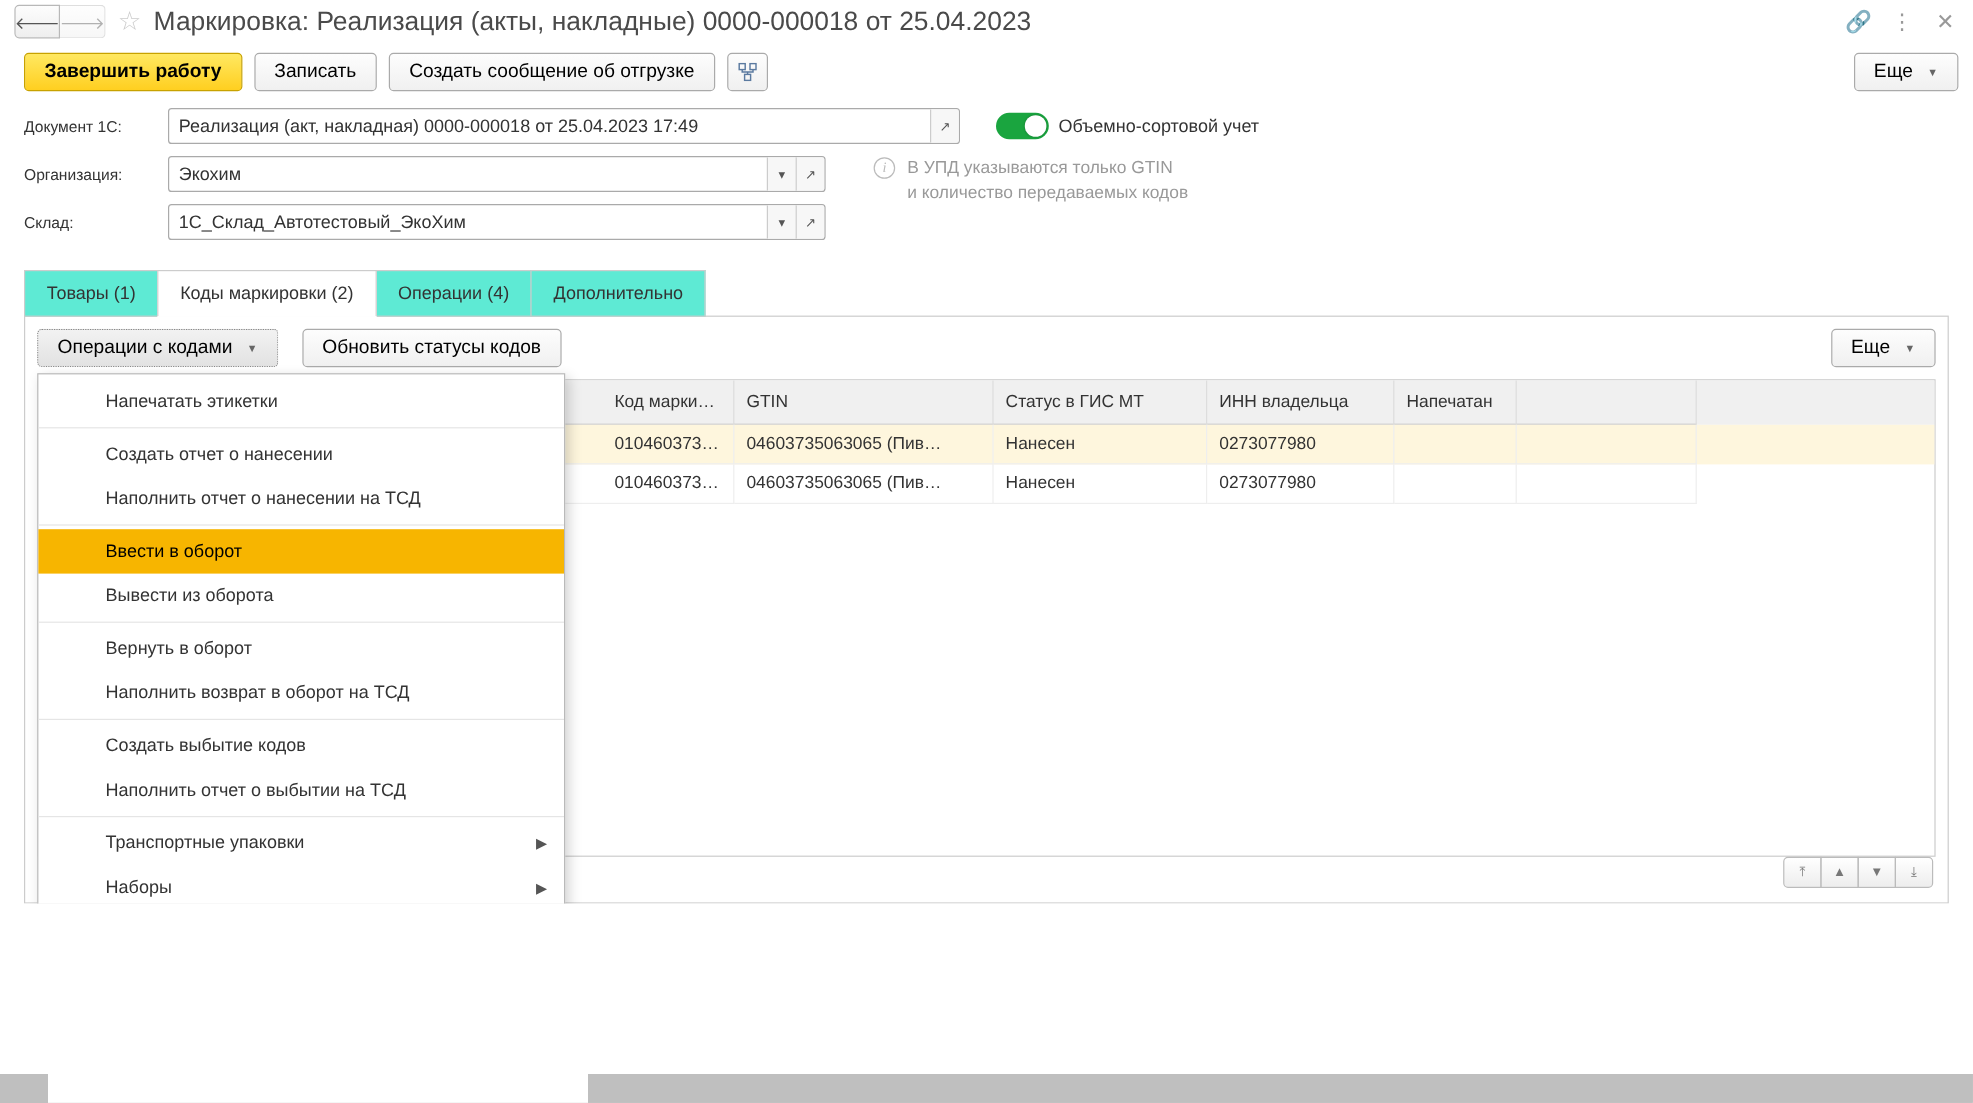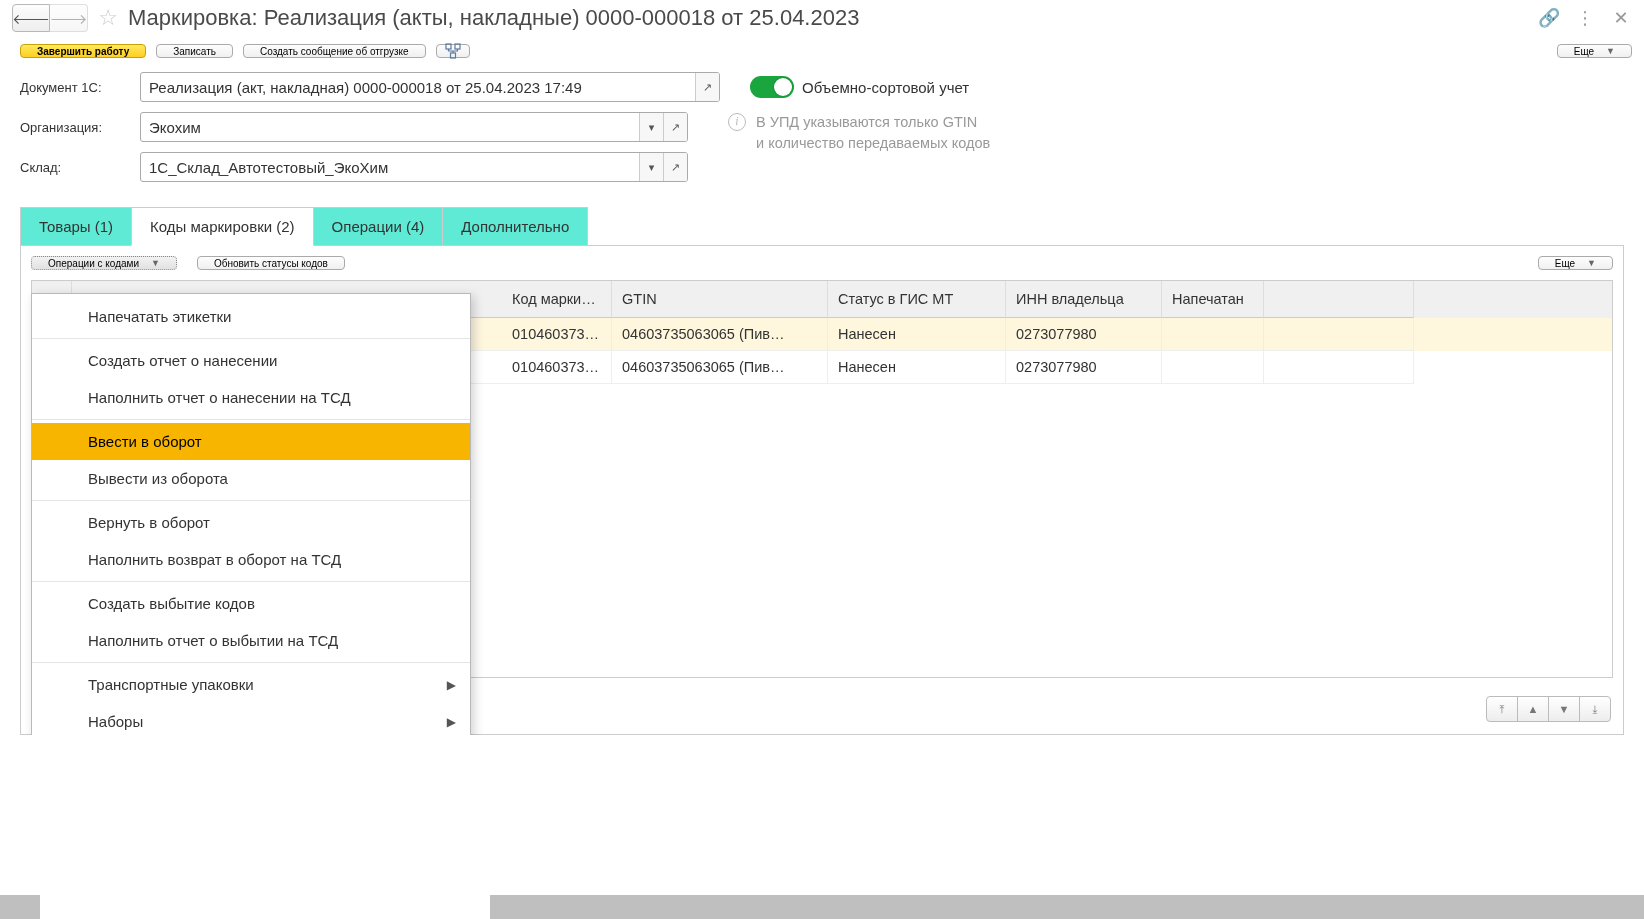--- a/index.html
+++ b/index.html
@@ -53,26 +53,26 @@
     font-size: 18px; cursor:pointer;
     width:22px; text-align:center;
   }
 
   
   .toolbar {
     display:flex; align-items:center; gap:10px;
     padding: 4px 12px 10px 20px;
   }
   .btn {
-    height: 14px;
+    height: 32px;
     padding: 0 16px;
     background: linear-gradient(#fdfdfd,#f0f0f0);
     border: 1px solid #aaa;
     border-radius: 4px;
-    font-size: 10px;
+    font-size: 16px;
     cursor:pointer;
     display:flex; align-items:center; gap:6px;
     white-space:nowrap;
   }
   .btn-yellow {
     background: linear-gradient(#ffe861,#ffcf20);
     border-color:#c8a200;
     font-weight: bold;
   }
   .btn-icon-only {
@@ -321,21 +321,21 @@
         <path d="M3.5 6v2h9V6M8 8v2" stroke="#5b7aa0" stroke-width="1.2" fill="none"></path>
       </svg>
   </button>
   <div class="toolbar-spacer"></div>
   <button class="btn caret-down">Еще</button>
 </div>
 
 <div class="form">
   <div class="form-row">
     <div class="form-label">Документ 1С:</div>
-    <div class="input-combo" style="width:580px">
+    <div class="input-combo" style="width:660px">
       <div class="value">Реализация (акт, накладная) 0000-000018 от 25.04.2023 17:49</div>
       <div class="combo-btn">↗</div>
     </div>
     <div style="width:14px"></div>
     <div class="toggle">
         <div class="knob"></div>
       </div>
     <div style="font-size:15px;">Объемно-сортовой учет</div>
   </div>
 

